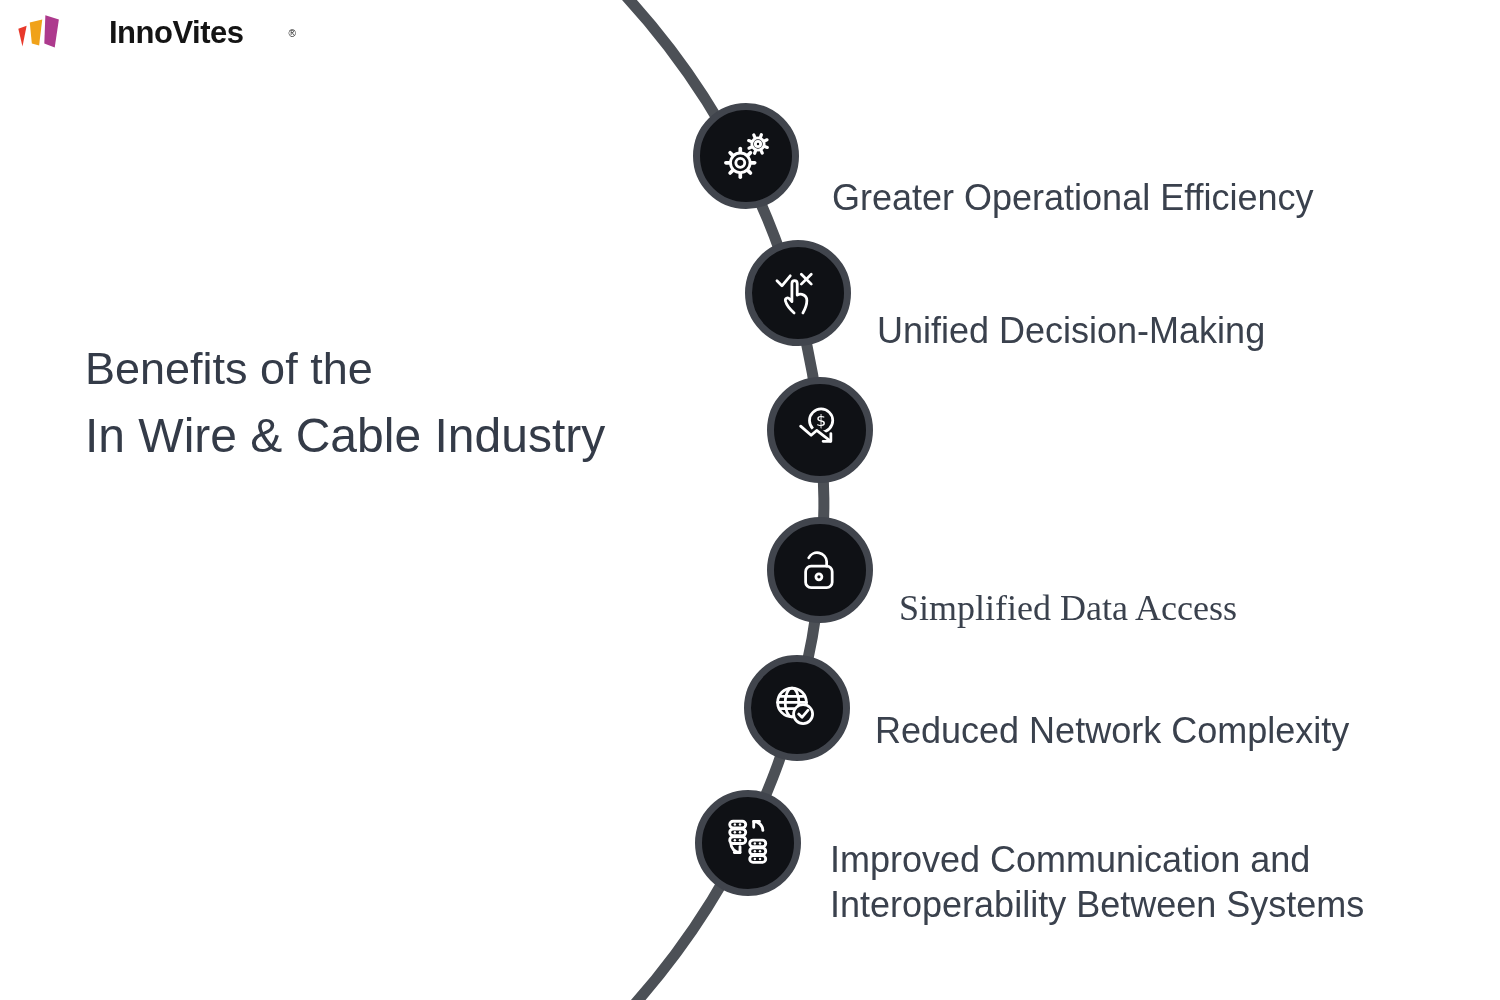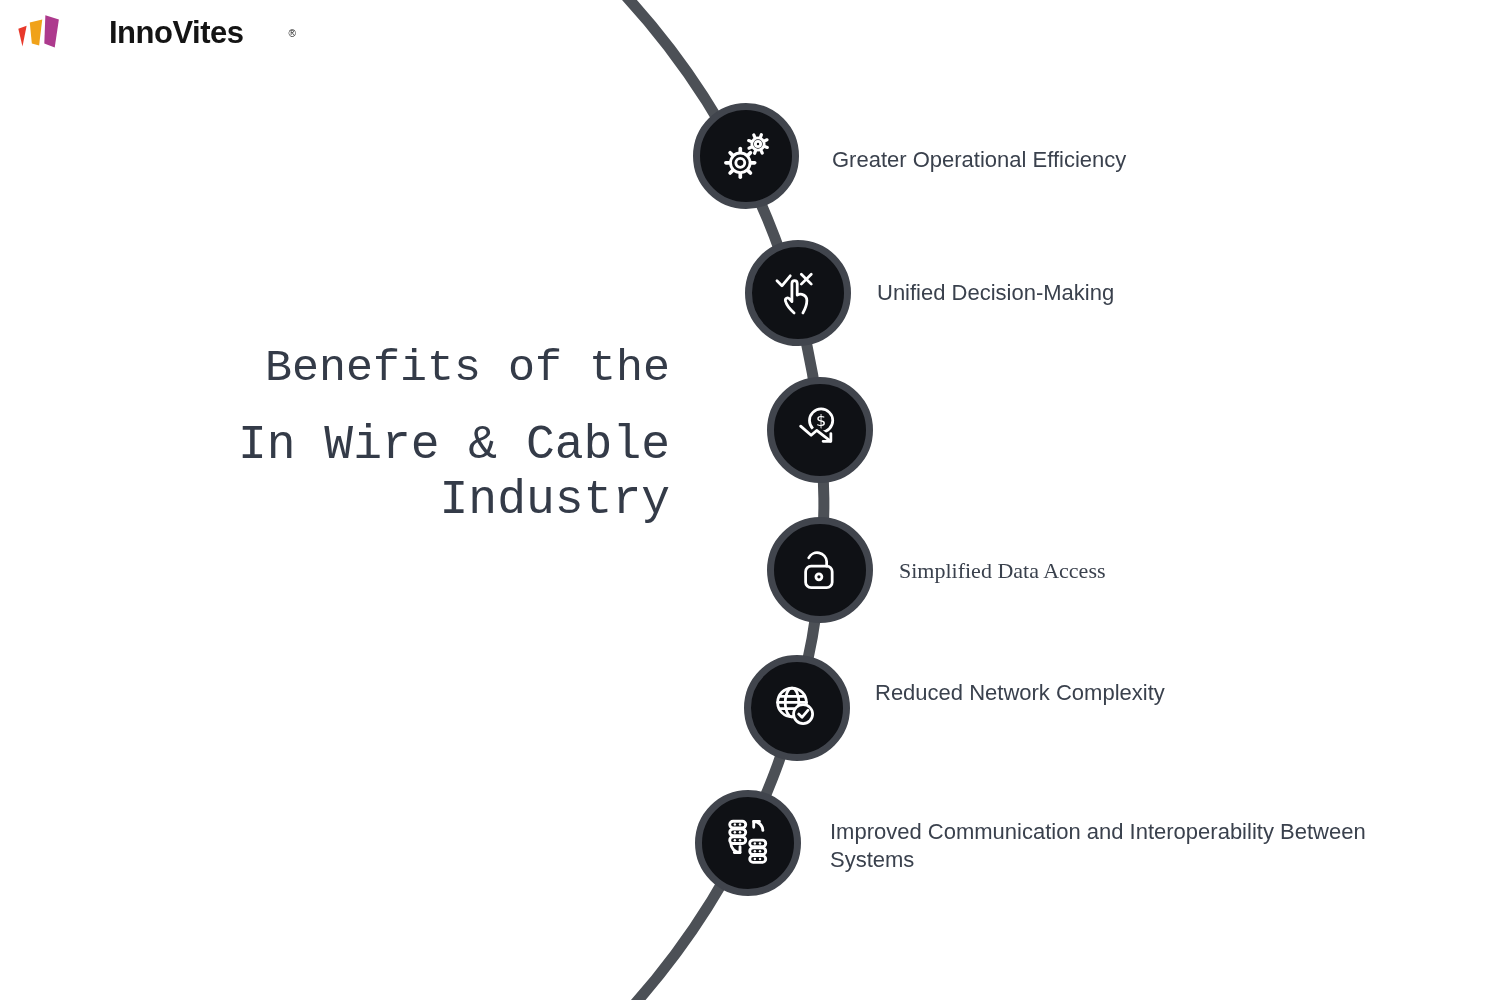--- a/index.html
+++ b/index.html
@@ -6,44 +6,44 @@
   #stage{
     position:relative;width:1500px;height:1000px;overflow:hidden;background:#ffffff;
     font-family:"Liberation Sans","DejaVu Sans",sans-serif;
   }
   
   .logo{position:absolute;left:10px;top:12px;display:flex;align-items:center;gap:44px;}
   .logo svg{display:block;}
   .logo-text{font-size:31px;font-weight:700;color:#141414;letter-spacing:-0.5px;margin-left:3px;}
   .logo-reg{font-size:10px;color:#141414;vertical-align:18px;margin-left:1px;font-weight:400;}
   
-  .title{position:absolute;left:85px;top:342px;width:585px;text-align:right;color:#343b48;font-family:Liberation Mono, monospace;}
+  .title{position:absolute;left:85px;top:342px;width:585px;text-align:left;color:#343b48;}
   .title .intro{font-size:45px;font-weight:400;line-height:1.2;}
   .title .big{font-size:95px;font-weight:700;letter-spacing:-2px;line-height:1.0;}
   .title .big2{font-size:95px;font-weight:700;letter-spacing:-2px;line-height:0.98;}
-  .title .sub{font-size:48px;font-weight:400;margin-top:22px;line-height:1.15;}
+  .title .sub{font-size:48px;font-weight:400;margin-top:12px;line-height:1.15;}
   
   .curve{position:absolute;left:0;top:0;}
   
   .node{
     position:absolute;width:106px;height:106px;border-radius:50%;
     background:#0f1115;border:7px solid #41454d;box-sizing:border-box;
     display:flex;align-items:center;justify-content:center;
   }
   .node svg{display:block;}
   .n1{left:693px;top:103px;}
   .n2{left:745px;top:240px;}
   .n3{left:767px;top:377px;}
   .n4{left:767px;top:517px;}
   .n5{left:744px;top:655px;}
   .n6{left:695px;top:790px;}
   
   .label{
     position:absolute;transform:translateY(-50%);
-    font-size:22px;color:#3a414d;white-space:nowrap;line-height:1.25;
+    font-size:36px;color:#3a414d;white-space:nowrap;line-height:1.25;margin-top:37px;
   }
   .l1{left:832px;top:160px;}
   .l2{left:877px;top:293px;}
   .l3{left:902px;top:431px;}
   .l4{left:899px;top:571px;font-family:Liberation Serif, serif;}
   .l5{left:875px;top:693px;}
   .l6{left:830px;top:845px;white-space:normal;width:600px;}
   
   .ic{stroke:#ffffff;fill:none;stroke-width:2.5;stroke-linecap:round;stroke-linejoin:round;}
 </style>

